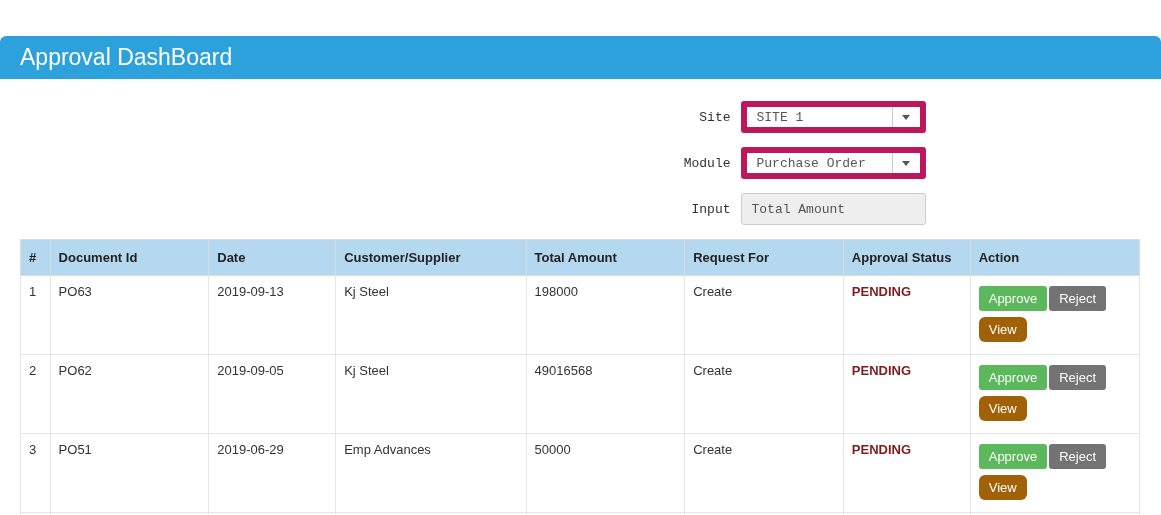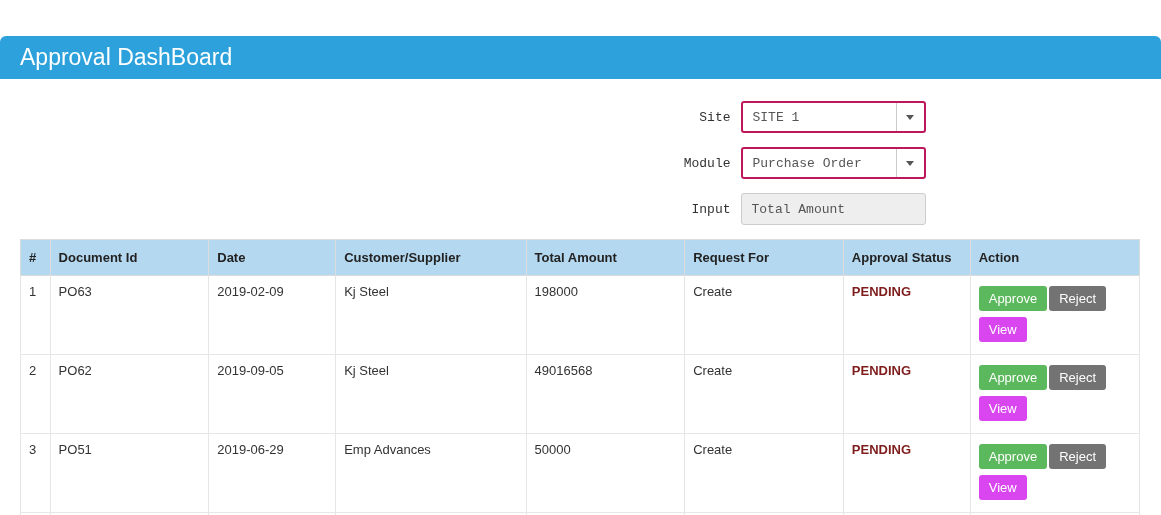--- a/index.html
+++ b/index.html
@@ -40,21 +40,21 @@
     width: 510px;
     text-align: right;
     padding-right: 10px;
     color: #333;
     font-size: 13px;
   }
   .combo {
     position: relative;
     width: 185px;
     height: 32px;
-    border: 2px solid #be185d;
+    border: 6px solid #be185d;
     border-radius: 3px;
     background: #fff;
     display: flex;
     align-items: center;
     gap: 6px;
   }
   .combo-text {
     flex: 1;
     padding: 0 10px;
     color: #555;
@@ -131,21 +131,21 @@
     border-radius: 3px;
     color: #fff;
     font-size: 13px;
     margin: 2px 2px 4px 0;
     cursor: pointer;
     border: none;
     font-family: inherit;
   }
   .btn-approve { background: #5cb85c; }
   .btn-reject  { background: #737373; }
-  .btn-view    { background: #d946ef; }
+  .btn-view    { background: #a16207; border-radius: 6px; }
   .col-num { width: 28px; }
   .col-docid { width: 150px; }
   .col-date { width: 120px; }
   .col-cust { width: 180px; }
   .col-amt { width: 150px; }
   .col-req { width: 150px; }
   .col-stat { width: 120px; }
   .col-act { width: 160px; }
 </style>
 </head>
@@ -190,21 +190,21 @@
         <th class="col-amt">Total Amount</th>
         <th class="col-req">Request For</th>
         <th class="col-stat">Approval Status</th>
         <th class="col-act">Action</th>
       </tr>
     </thead>
     <tbody id="grid-body">
         <tr>
           <td>1</td>
           <td>PO63</td>
-          <td>2019-02-09</td>
+          <td>2019-09-13</td>
           <td>Kj Steel</td>
           <td>198000</td>
           <td>Create</td>
           <td><span class="status-pending">PENDING</span></td>
           <td><button class="btn btn-approve">Approve</button><button class="btn btn-reject">Reject</button><br><button class="btn btn-view">View</button></td>
         </tr>
         <tr>
           <td>2</td>
           <td>PO62</td>
           <td>2019-09-05</td>

